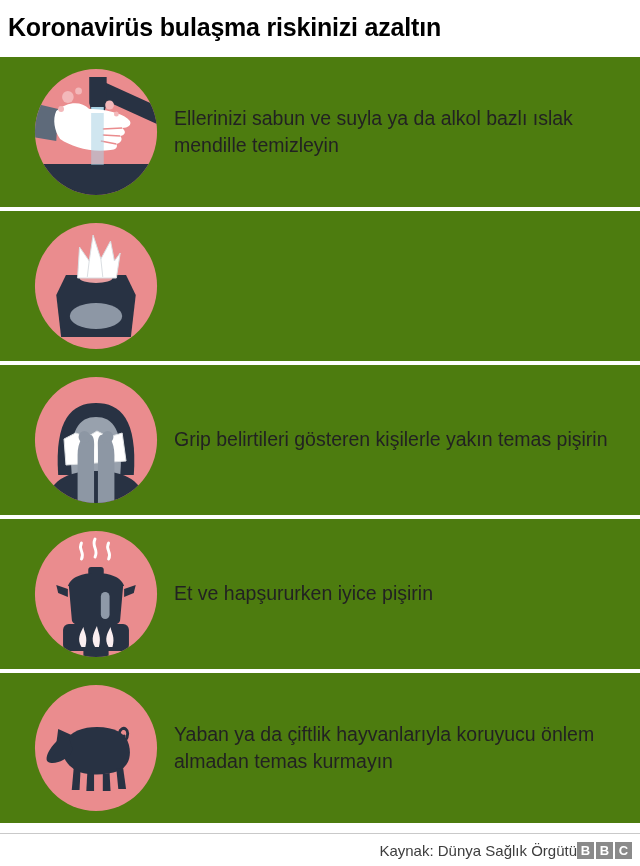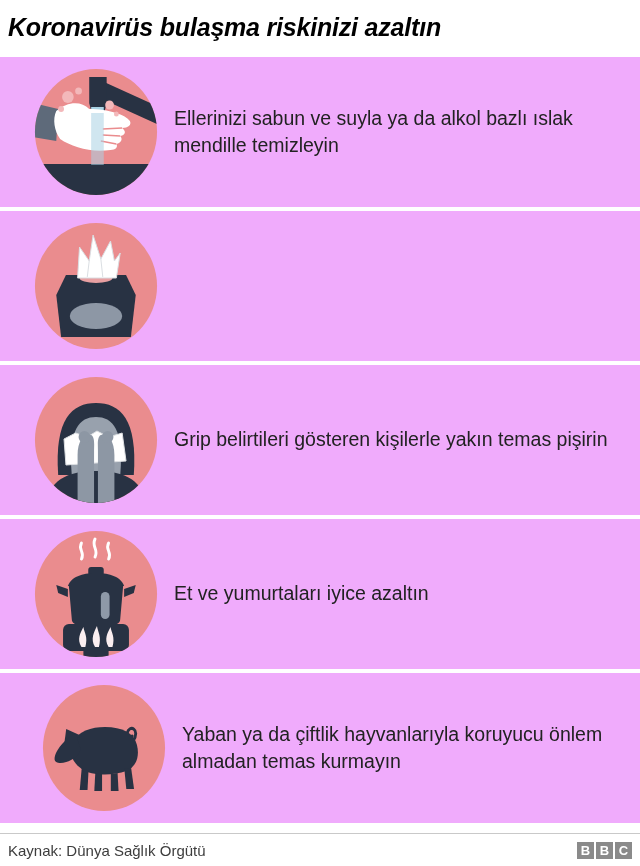--- a/index.html
+++ b/index.html
@@ -12,52 +12,51 @@
     overflow: hidden;
   }
   .title {
     padding: 12px 8px 0 8px;
     height: 57px;
     font-size: 25px;
     line-height: 30px;
     font-weight: bold;
     color: #000000;
     letter-spacing: -0.2px;
-    font-style: italic;
   }
   .rows { width: 640px; }
   .row {
     width: 640px;
     height: 150px;
-    background: #f0abfc;
+    background: #4d7c0f;
     margin-bottom: 4px;
     display: flex;
     align-items: center;
   }
-  .row:last-child { margin-bottom: 0; padding-left: 8px; }
+  .row:last-child { margin-bottom: 0; }
   .icon-wrap {
     margin-left: 33px;
     width: 126px;
     height: 130px;
     flex: 0 0 auto;
   }
   .icon-wrap svg { display: block; width: 126px; height: 130px; }
   .row-text {
     margin-left: 15px;
     max-width: 452px;
     font-size: 19.5px;
     line-height: 27.5px;
     color: #222222;
   }
   .footer {
     margin-top: 10px;
     border-top: 1px solid #c9c9c9;
     padding: 8px 8px 0 8px;
     display: flex;
-    justify-content: space-between;
+    justify-content: flex-end;
     align-items: center;
   }
   .source {
     font-size: 15px;
     color: #3d3d3d;
   }
   .bbc-logo { display: flex; gap: 2px; margin-right: 0px; }
   .bbc-box {
     width: 17px; height: 17px;
     background: #8a8a8a;
@@ -170,21 +169,21 @@
           <path d="M37,57 L93,57 L90,90 C90,94 86,96 82,96 L48,96 C44,96 40,94 40,90 Z" fill="#283243"></path>
           <rect x="70" y="63" width="9" height="27" rx="4.5" fill="#8e99a8"></rect>
           <rect x="31" y="95" width="68" height="27" rx="6" fill="#283243"></rect>
           <path d="M50,118 C45,110 49,104 52,98 C53,104 57,108 54,118 Z" fill="#faeef0"></path>
           <path d="M64,118 C59,110 63,103 66,97 C67,103 71,108 68,118 Z" fill="#faeef0"></path>
           <path d="M78,118 C73,110 77,104 80,98 C81,104 85,108 82,118 Z" fill="#faeef0"></path>
           <rect x="52" y="122" width="26" height="8" fill="#283243"></rect>
         </g>
       </svg>
     </div>
-    <div class="row-text">Et ve yumurtaları iyice azaltın</div>
+    <div class="row-text">Et ve hapşururken iyice pişirin</div>
   </div>
 
   <div class="row">
     <div class="icon-wrap">
       <svg viewBox="0 0 130 130" preserveAspectRatio="none">
         <defs>
             <clipPath id="c5">
               <circle cx="65" cy="65" r="63"></circle>
             </clipPath>
           </defs>

